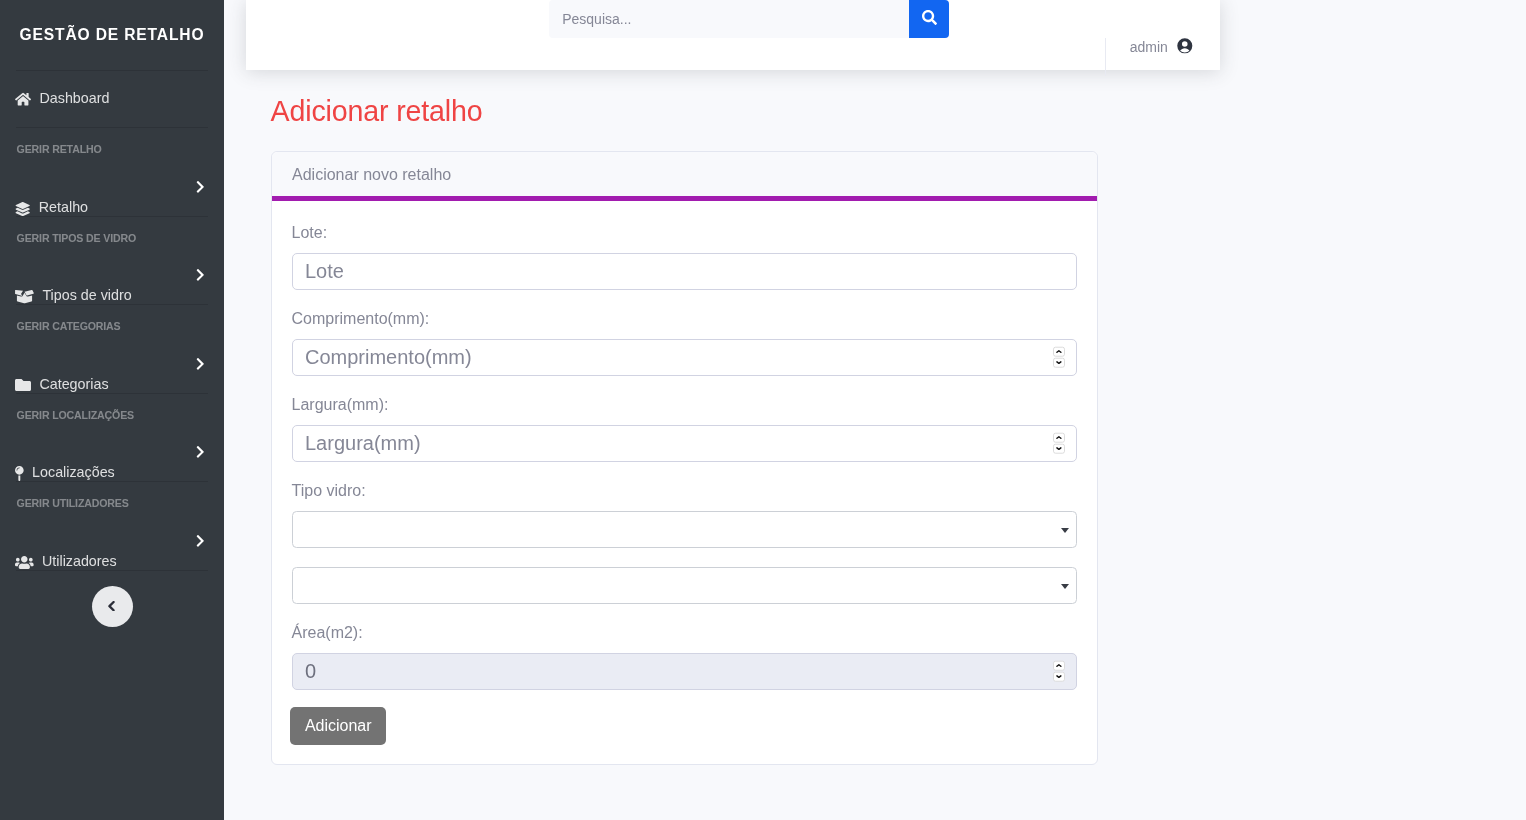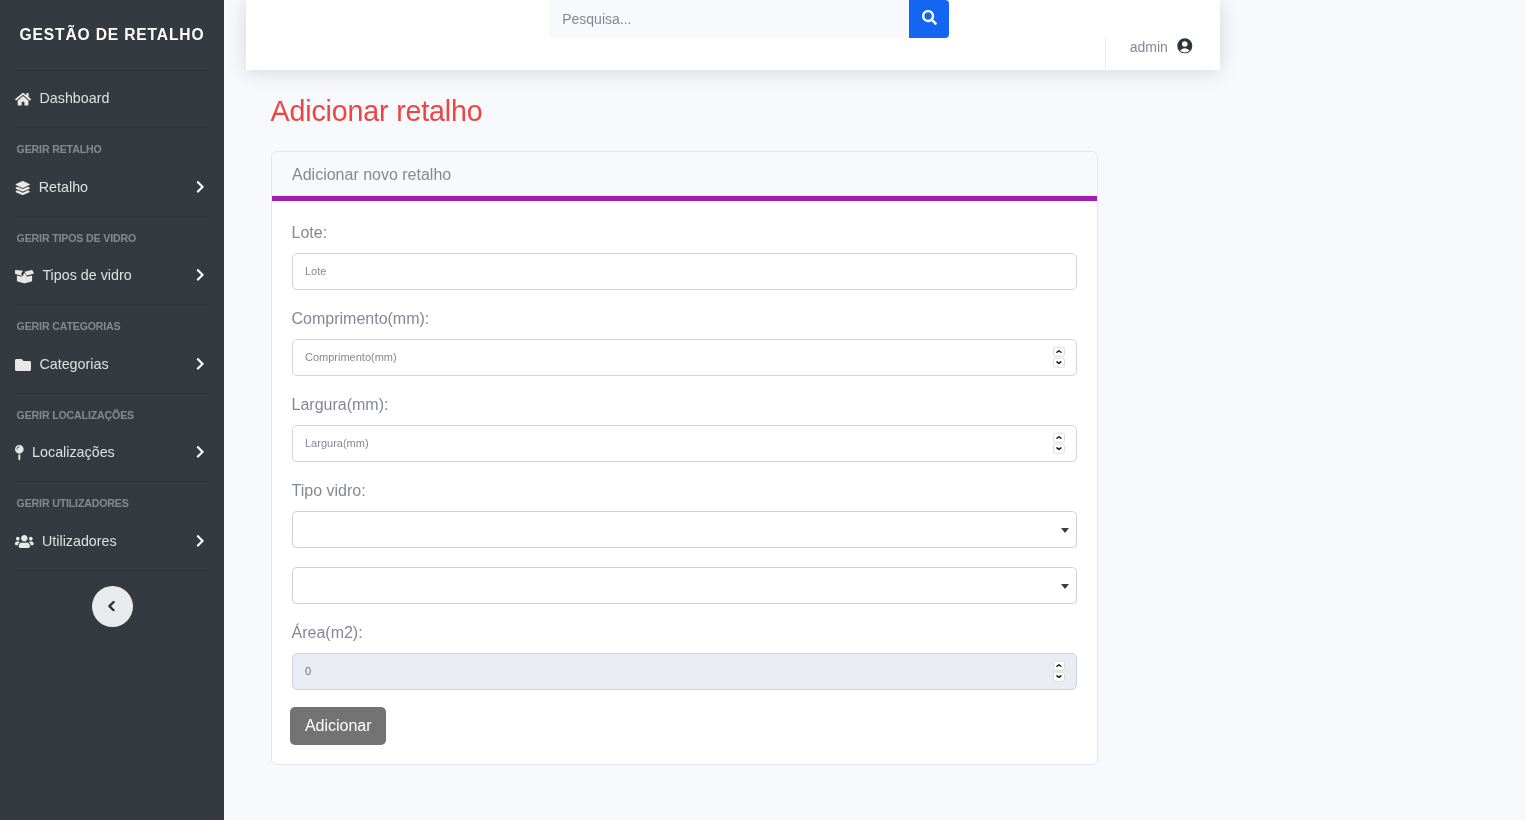--- a/index.html
+++ b/index.html
@@ -38,21 +38,21 @@
   .nav-link .ic svg{display:block;fill:rgba(255,255,255,.88);}
   .nav-link .lbl{position:relative;top:-1.2px;}
   .nav-link .chev{position:absolute;right:18.3px;top:50%;margin-top:-7.8px;display:flex;}
   .nav-link .chev svg{fill:#fff;display:block;}
   .sec{height:87.5px;}
   .heading{
     padding:14.2px 16.6px 0;height:31.5px;display:flex;align-items:flex-start;
     font-size:10.6px;font-weight:bold;letter-spacing:-0.15px;line-height:1.35;
     color:rgba(255,255,255,.4);text-transform:uppercase;
   }
-  .sec .nav-link{height:56px;}
+  .sec .nav-link{height:56px;align-items:flex-end;}
   .toggler-wrap{display:flex;justify-content:center;padding-top:15.5px;}
   .tgl-ic{display:flex;position:relative;top:-0.5px;}
   .toggler{
     width:41px;height:41px;border-radius:50%;background:#e9eaec;border:none;
     display:flex;align-items:center;justify-content:center;cursor:pointer;padding:0;
   }
 
   
   .main{flex:1;display:flex;flex-direction:column;min-width:0;}
   .topbar{
@@ -89,21 +89,21 @@
     background:#f8f9fc;border-bottom:5px solid #a21caf;
     height:49px;display:flex;align-items:center;
     padding:3.5px 20.5px 0;font-size:16px;color:#858796;border-radius:6px 6px 0 0;text-align:center;
   }
   .card-body{padding:22.3px 20px 19.1px;}
   .form-group{margin-bottom:19.1px;}
   .form-group:last-of-type{margin-bottom:17.2px;}
   label{display:block;font-size:16px;color:#858796;margin-bottom:10.7px;line-height:1.2;}
   .form-control{
     display:block;width:100%;height:37px;border:1px solid #d1d3e2;border-radius:5px;
-    padding:0 12.5px;font-size:11px;color:#6e707e;font-family:inherit;background:#fff;
+    padding:0 12.5px;font-size:20px;color:#6e707e;font-family:inherit;background:#fff;
   }
   .form-control::placeholder{color:#858796;opacity:1;}
   .form-control[readonly],.form-control:disabled{background:#eaecf4;}
   .selwrap{position:relative;}
   select.form-control{padding-left:9px;-webkit-appearance:none;appearance:none;border:1px solid #ccd0d6;border-radius:4.5px;}
   .sel-arrow{
     position:absolute;right:7.8px;top:50%;margin-top:-1.5px;
     width:0;height:0;pointer-events:none;
     border-left:4.1px solid transparent;border-right:4.1px solid transparent;
     border-top:5.4px solid #383c45;

